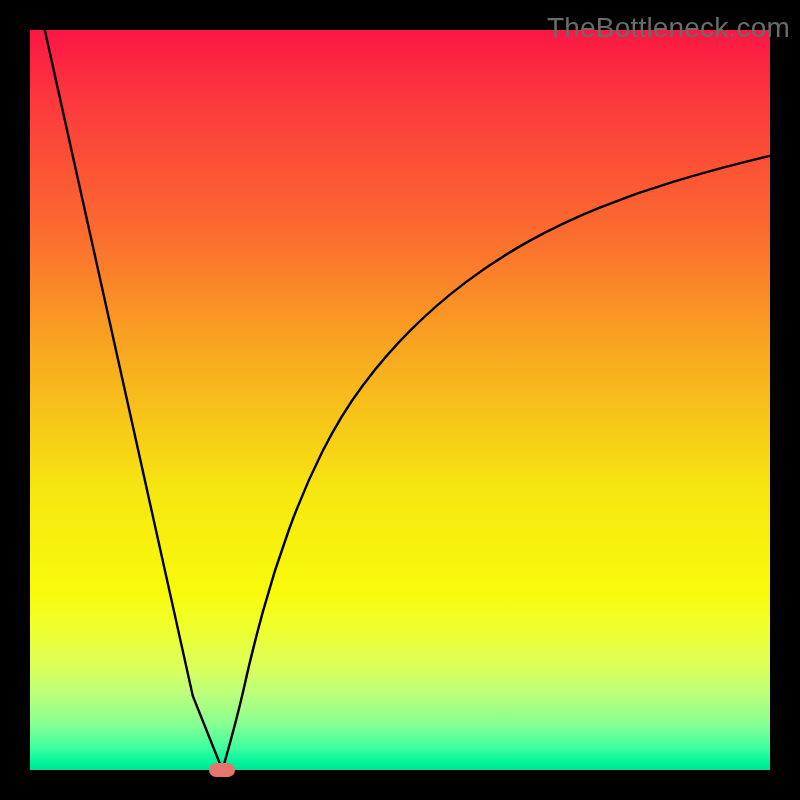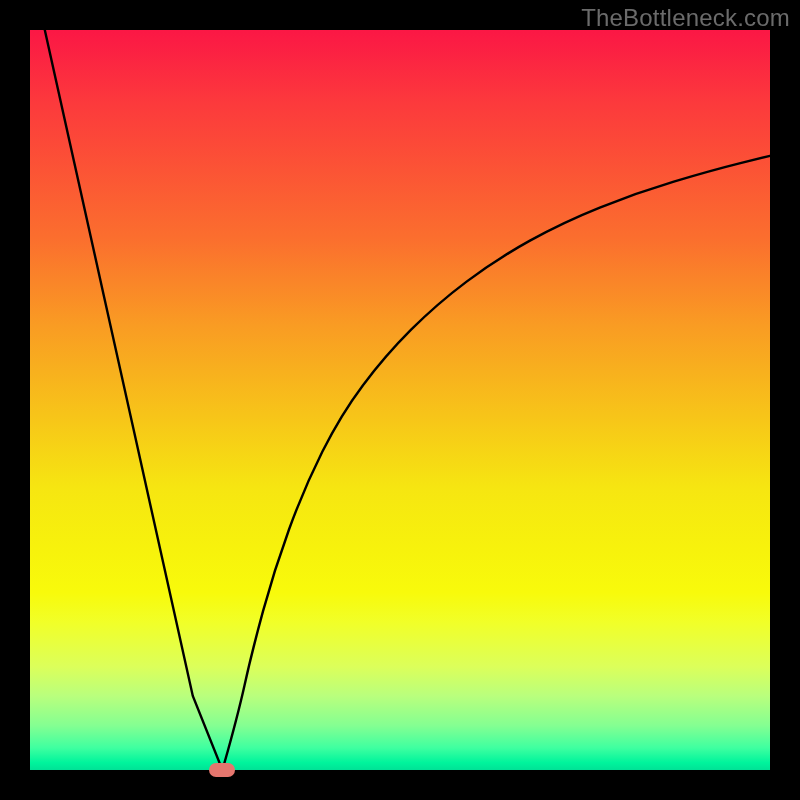--- a/index.html
+++ b/index.html
@@ -39,24 +39,24 @@
       #dcff5a 86%,
       #b9ff7d 90%,
       #84ff92 94%,
       #3fffa0 97%,
       #00f49c 99%,
       #00e296 100%
     );
   }
   .attribution {
     position: absolute;
-    top: 4px;
+    top: 12px;
     right: 10px;
     color: #6b6b6b;
-    font-size: 24px;
+    font-size: 28px;
     font-weight: 400;
     letter-spacing: 0.2px;
   }
   svg.curve {
     position: absolute;
     left: 0;
     top: 0;
     width: 740px;
     height: 740px;
     overflow: visible;

